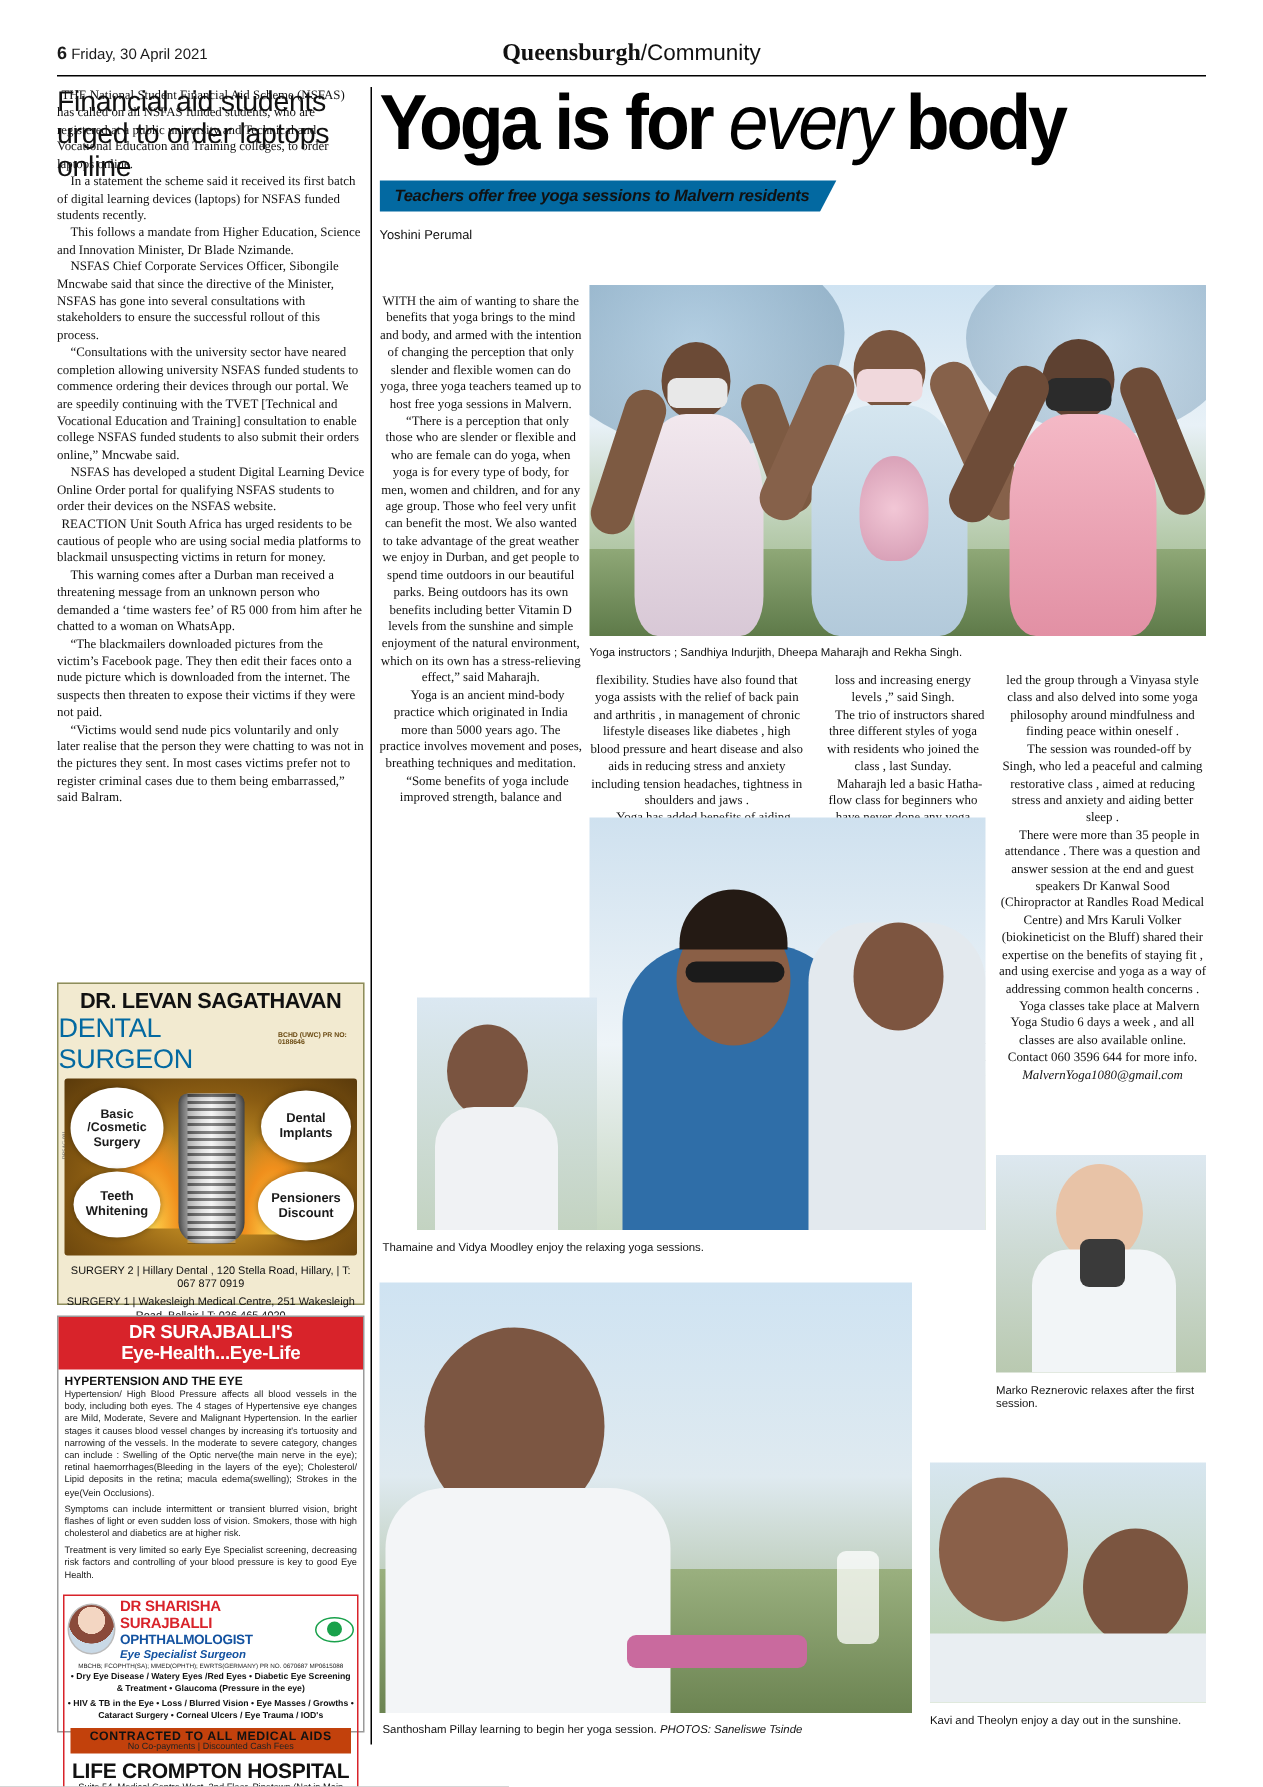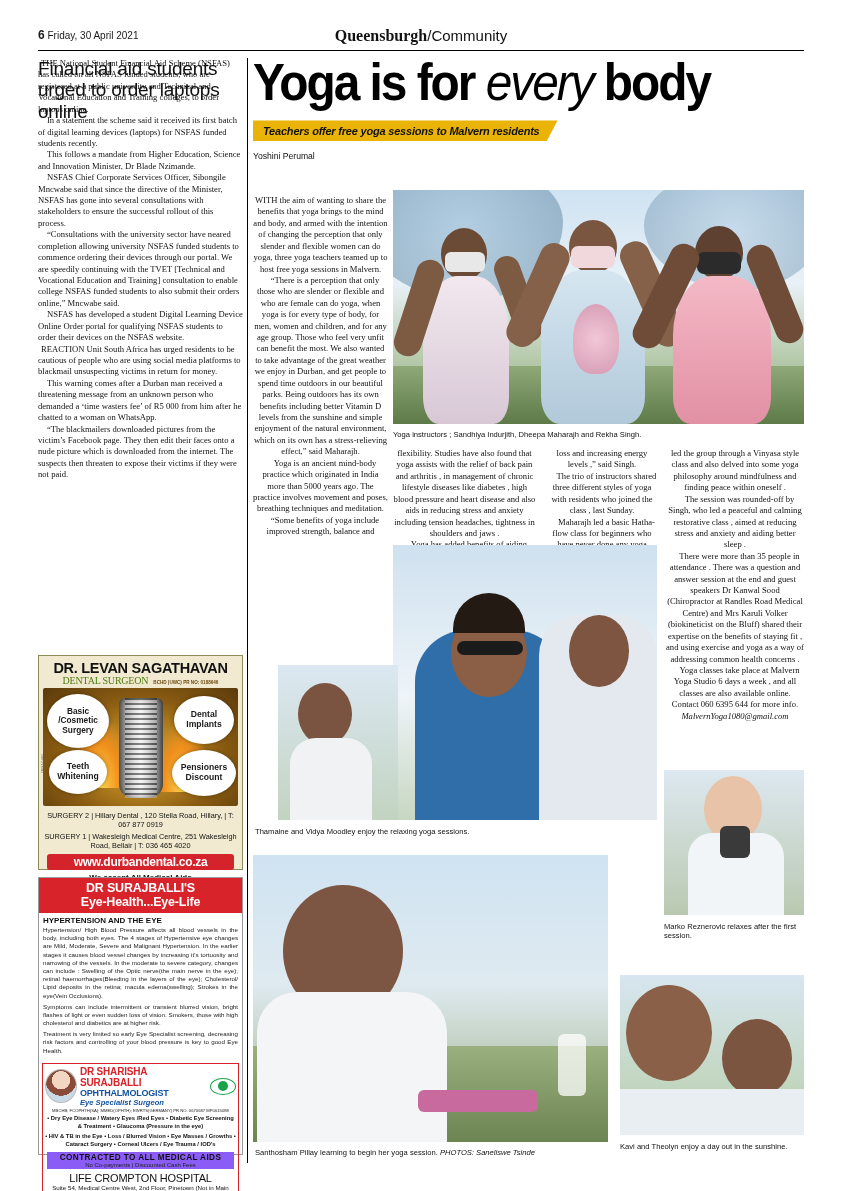--- a/index.html
+++ b/index.html
@@ -30,21 +30,21 @@
   .body-text p{margin:0;text-indent:9px;}
   .body-text p.first{text-indent:3px;}
 
   
   .ad-dental{
     position:absolute;left:38px;width:205px;background:#f2ead0;
     border:1px solid #8d8d5c;box-sizing:border-box;
   }
   .dt-name{font-family:"Liberation Sans",sans-serif;font-weight:bold;font-size:14.5px;text-align:center;color:#111;margin-top:4px;letter-spacing:-.3px;}
   .dt-sub{display:flex;align-items:baseline;justify-content:center;gap:5px;margin-top:-1px;}
-  .dt-sub .ds{font-family:Liberation Serif, serif;font-size:10px;color:#4d7c0f;letter-spacing:-.2px;}
+  .dt-sub .ds{font-family:Liberation Sans, sans-serif;font-size:18px;color:#0369a1;letter-spacing:-.2px;}
   .dt-sub .reg{font-family:"Liberation Sans",sans-serif;font-size:4.6px;font-weight:bold;color:#6a4a12;}
   .dt-art{position:relative;height:118px;margin:2px 4px 0 4px;
     background:
       radial-gradient(ellipse at 50% 60%,#cfa23d 0%,#b3801f 35%,#8a5c12 60%,#5a3a0b 100%);
     border-radius:2px;overflow:hidden;}
   .implant{position:absolute;left:50%;top:10px;transform:translateX(-50%);
     width:44px;height:100px;
     background:linear-gradient(90deg,#6b6b6b,#d8d8d8 35%,#f2f2f2 50%,#cfcfcf 65%,#5f5f5f);
     border-radius:6px 6px 14px 14px;
     box-shadow:inset 0 0 6px rgba(0,0,0,.6);}
@@ -79,37 +79,37 @@
     border:1px solid #bbb;}
   .doc-titles{flex:1;}
   .doc-n{font-family:"Liberation Sans",sans-serif;font-weight:bold;font-size:10px;color:#d8232a;letter-spacing:-.2px;}
   .doc-s{font-family:"Liberation Sans",sans-serif;font-weight:bold;font-size:9px;color:#1352a0;letter-spacing:-.2px;}
   .doc-s2{font-family:"Liberation Sans",sans-serif;font-weight:bold;font-size:7.6px;color:#1352a0;font-style:italic;}
   .eye-glyph{width:24px;height:15px;border-radius:50%/50%;background:#fff;border:1.4px solid #19a14b;
      display:flex;align-items:center;justify-content:center;flex:0 0 auto;}
   .eye-glyph i{display:block;width:10px;height:10px;border-radius:50%;background:#19a14b;}
   .doc-quals{font-family:"Liberation Sans",sans-serif;font-size:4.2px;text-align:center;color:#222;margin-top:1px;}
   .doc-serv{font-family:"Liberation Sans",sans-serif;font-weight:bold;font-size:5.8px;text-align:center;color:#111;line-height:1.38;margin-top:2px;}
-  .yellow-bar{background:#8b5cf6;margin:3px 2px;padding:1px 0;text-align:center;}
+  .yellow-bar{background:#c2410c;margin:3px 2px;padding:1px 0;text-align:center;}
   .yb1{font-family:"Liberation Sans",sans-serif;font-weight:bold;font-size:8.2px;color:#111;letter-spacing:.4px;}
   .yb2{font-family:"Liberation Sans",sans-serif;font-size:6px;color:#222;}
   .hosp{text-align:center;font-family:"Liberation Sans",sans-serif;color:#111;margin-top:2px;}
-  .hosp .hn{font-weight:normal;font-size:11px;letter-spacing:-.2px;}
+  .hosp .hn{font-weight:bold;font-size:14px;letter-spacing:-.2px;}
   .hosp .hl{font-size:6.2px;line-height:1.3;}
 
   
   .main{position:absolute;left:253px;top:58px;width:551px;}
   h1.title{
     font-family:"Liberation Sans",sans-serif;font-weight:bold;font-size:52px;
     line-height:.95;margin:0;color:#000;letter-spacing:-2.2px;
     transform:scaleX(.92);transform-origin:left center;
   }
   h1.title em{font-style:italic;font-weight:normal;}
   .kicker-wrap{position:relative;margin-top:13px;height:21px;}
-  .kicker{position:absolute;left:0;top:0;height:21px;background:#eab308;
+  .kicker{position:absolute;left:0;top:0;height:21px;background:#0369a1;
      padding:0 18px 0 10px;display:flex;align-items:center;
      clip-path:polygon(0 0,100% 0,calc(100% - 11px) 100%,0 100%);}
   .kicker span{font-family:"Liberation Sans",sans-serif;font-style:italic;font-weight:bold;font-size:11px;color:#111;letter-spacing:-.2px;}
   .byline{font-family:"Liberation Sans",sans-serif;font-size:8.6px;color:#111;margin-top:10px;}
 
   .story-col{position:absolute;font-size:8.6px;line-height:1.33;color:#111;}
   .story-col p{margin:0;text-indent:9px;text-align:center;}
   .story-col p.first{text-indent:0;}
   .italic-mail{font-style:italic;}
 
@@ -151,20 +151,21 @@
       <p>This follows a mandate from Higher Education, Science and Innovation Minister, Dr Blade Nzimande.</p>
       <p>NSFAS Chief Corporate Services Officer, Sibongile Mncwabe said that since the directive of the Minister, NSFAS has gone into several consultations with stakeholders to ensure the successful rollout of this process.</p>
       <p>“Consultations with the university sector have neared completion allowing university NSFAS funded students to commence ordering their devices through our portal. We are speedily continuing with the TVET [Technical and Vocational Education and Training] consultation to enable college NSFAS funded students to also submit their orders online,” Mncwabe said.</p>
       <p>NSFAS has developed a student Digital Learning Device Online Order portal for qualifying NSFAS students to order their devices on the NSFAS website.</p>
     </div>
 
     <div class="body-text">
       <p class="first">REACTION Unit South Africa has urged residents to be cautious of people who are using social media platforms to blackmail unsuspecting victims in return for money.</p>
       <p>This warning comes after a Durban man received a threatening message from an unknown person who demanded a ‘time wasters fee’ of R5 000 from him after he chatted to a woman on WhatsApp.</p>
       <p>“The blackmailers downloaded pictures from the victim’s Facebook page. They then edit their faces onto a nude picture which is downloaded from the internet. The suspects then threaten to expose their victims if they were not paid.</p>
+      <p>“Victims would send nude pics voluntarily and only later realise that the person they were chatting to was not in the pictures they sent. In most cases victims prefer not to register criminal cases due to them being embarrassed,” said Balram.</p>
     </div>
   </div>
 
   <div class="ad-dental" style="top:655px;height:215px;">
     <div class="ad-vert">DRSAG-001</div>
     <div class="dt-name">DR. LEVAN SAGATHAVAN</div>
     <div class="dt-sub">
       <span class="ds">DENTAL SURGEON</span>
       <span class="reg">BCHD (UWC) PR NO: 0188646</span>
     </div>
@@ -279,21 +280,21 @@
     <p>Maharajh led a basic Hatha-flow class for beginners who have never done any yoga before , and for those who needed to build strength gradually. The warm-ups and poses were gentle and easy for everyone , even those with back issues and chronic pain.</p>
     <p>Children, men and women participated in the classes .</p>
     <p style="text-align:center;">Residents were taught simple breathing techniques to help reducing anxiety and for stilling the restless mind.</p>
     <p style="text-align:right;">The second session was led by Indurjith, a UK-based instructor visiting Durban. She</p>
   </div>
 
   <div class="story-col" style="left:666px;top:448px;width:138px;">
     <p class="first">led the group through a Vinyasa style class and also delved into some yoga philosophy around mindfulness and finding peace within oneself .</p>
     <p>The session was rounded-off by Singh, who led a peaceful and calming restorative class , aimed at reducing stress and anxiety and aiding better sleep .</p>
     <p>There were more than 35 people in attendance . There was a question and answer session at the end and guest speakers Dr Kanwal Sood (Chiropractor at Randles Road Medical Centre) and Mrs Karuli Volker (biokineticist on the Bluff) shared their expertise on the benefits of staying fit , and using exercise and yoga as a way of addressing common health concerns .</p>
-    <p>Yoga classes take place at Malvern Yoga Studio 6 days a week , and all classes are also available online. Contact 060 6395 644 for more info.</p>
+    <p>Yoga classes take place at Malvern Yoga Studio 6 days a week , and all classes are also available online. Contact 060 3596 644 for more info.</p>
     <p class="italic-mail" style="text-indent:0;">MalvernYoga1080@gmail.com</p>
   </div>
 
   <div class="photo" style="left:393px;top:545px;width:264px;height:275px;background:linear-gradient(180deg,#cfe1ef,#eef4f8 55%,#c7d7c2 100%);">
     <div style="position:absolute;left:22px;bottom:0;width:150px;height:190px;background:#2f6ea8;border-radius:52px 52px 0 0;"></div>
     <div style="position:absolute;left:58px;top:64px;width:76px;height:88px;border-radius:50%;background:#8a5f46;"></div>
     <div style="position:absolute;left:60px;top:48px;width:72px;height:40px;border-radius:40px 40px 0 0;background:#241a14;"></div>
     <div style="position:absolute;left:64px;top:96px;width:66px;height:14px;background:#1b1b1b;border-radius:8px;"></div>
     <div style="position:absolute;right:0;bottom:0;width:118px;height:205px;background:#e3e9ee;border-radius:40px 40px 0 0;"></div>
     <div style="position:absolute;right:28px;top:70px;width:60px;height:72px;border-radius:50%;background:#7d5540;"></div>

